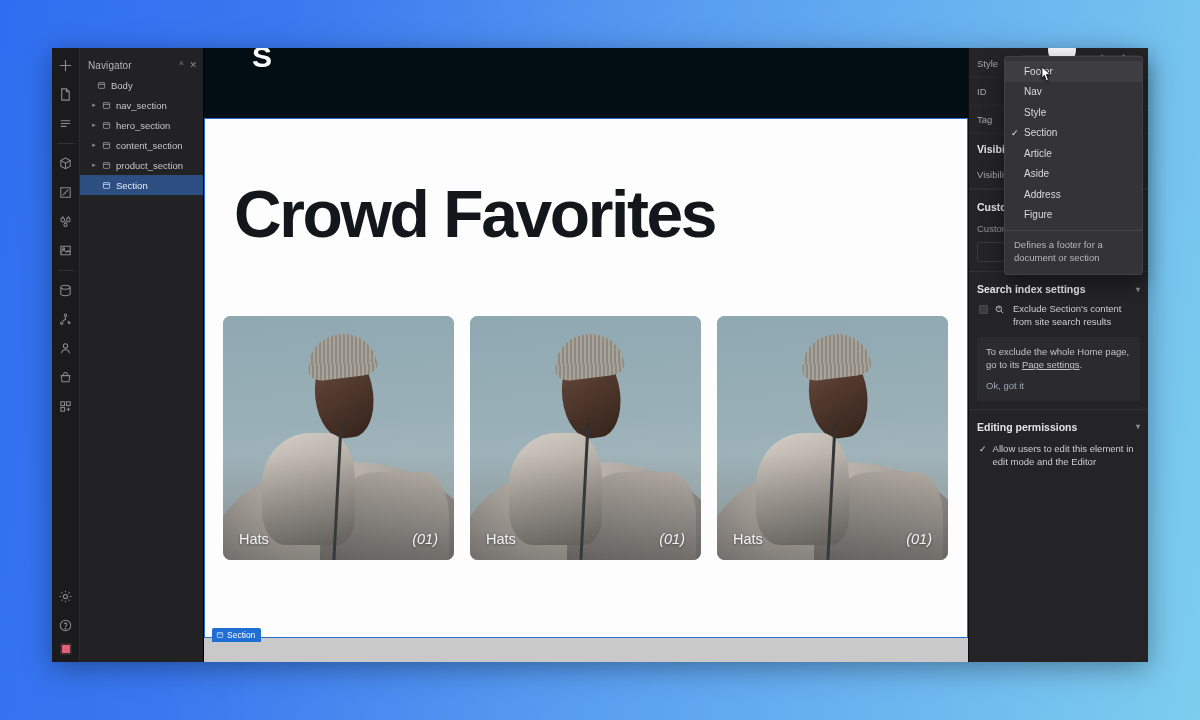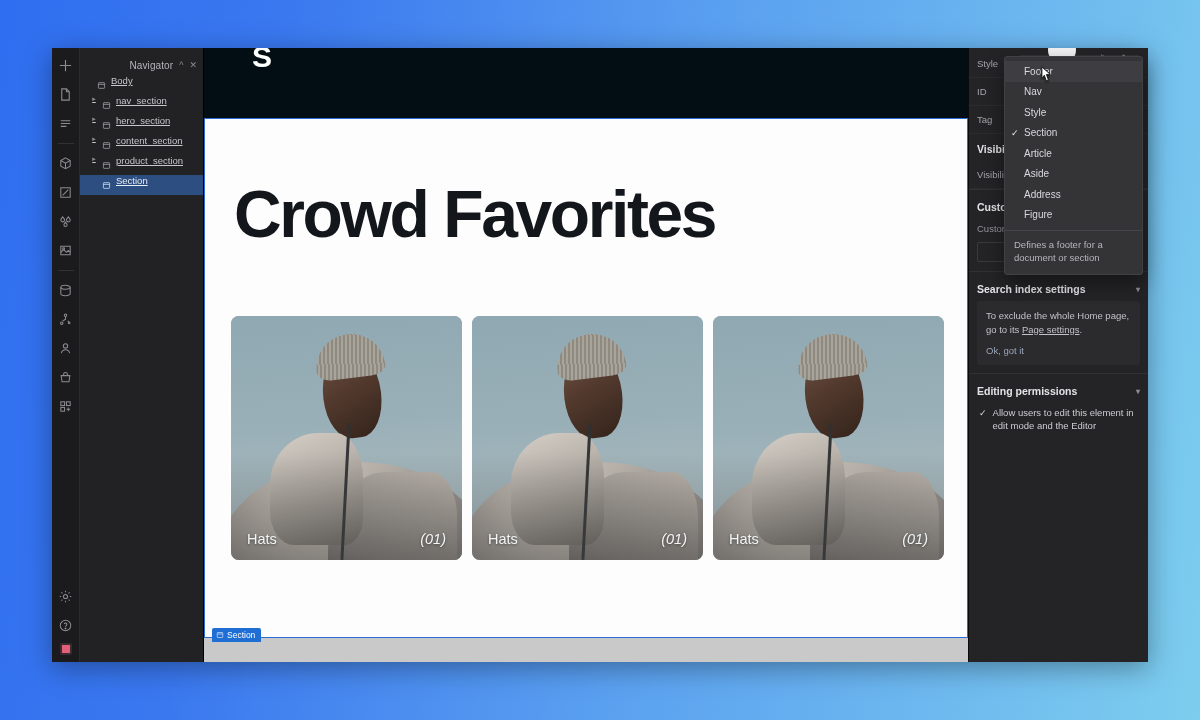--- a/index.html
+++ b/index.html
@@ -54,28 +54,28 @@
   
   #navigator {
     width: 124px; flex: none;
     background: #222224;
     border-right: 1px solid #000;
     display: flex; flex-direction: column;
   }
   #nav-header {
     height: 22px; display: flex; align-items: center;
     padding: 12px 6px 0 8px;
-    color: #b4b4b9; font-size: 10px; text-align: right;
+    color: #b4b4b9; font-size: 10px;
   }
   #nav-header .nav-title { flex: 1; letter-spacing: .1px; }
   .nav-hdr-btn { color: #8a8a90; font-size: 9px; margin-left: 6px; cursor: pointer; line-height: 1; }
   #nav-tree { padding-top: 5px; font-size: 9.5px; }
   .tree-row {
-    height: 20px; display: flex; 
-    color: #c6c6cb; padding-right: 4px; cursor: pointer; text-decoration: underline;
+    height: 20px; display: flex; align-items: center;
+    color: #c6c6cb; padding-right: 4px; cursor: pointer;
   }
   .tree-row.selected { background: #2d4e80; color: #e9eef6; }
   .tw {
     width: 10px; flex: none; text-align: center;
     color: #8b8b90; font-size: 7px;
   }
   .ti {
     width: 14px; flex: none; display: flex; align-items: center; justify-content: center;
     color: #9fa0a6;
   }
@@ -105,22 +105,22 @@
   }
   #hero-heading {
     position: absolute; left: 30px; top: 58px;
     font-size: 66px; font-weight: 700;
     letter-spacing: -2.4px;
     color: #13171c;
     font-family: "Liberation Sans", sans-serif;
     white-space: nowrap;
   }
   #card-grid {
-    position: absolute; left: 27px; top: 198px;
-    display: flex; gap: 10px;
+    position: absolute; left: 19px; top: 198px;
+    display: flex; gap: 16px;
   }
   .pcard {
     width: 231px; height: 244px;
     border-radius: 8px; overflow: hidden;
     position: relative;
     background: #8ba3ad;
     cursor: pointer;
   }
   .pimg { position: absolute; inset: 0; overflow: hidden; }
   .sky {
@@ -579,20 +579,31 @@
     <div class="none-box">
       <span>None</span>
     </div>
 
     <div class="divider"></div>
 
     <div class="sec-title">
       <span>Search index settings</span>
       <span class="chev">▾</span>
     </div>
+    <div class="chk-row">
+      <span class="chk-box"></span>
+      <span class="chk-icn">
+        <svg viewBox="0 0 16 16" fill="none" stroke="currentColor" stroke-width="1.2">
+            <circle cx="7" cy="7" r="4"></circle>
+            <path d="M10 10l3.2 3.2"></path>
+            <path d="M5.4 5.6h3.2"></path>
+          </svg>
+      </span>
+      <span>Exclude Section's content from site search results</span>
+    </div>
     <div class="tip-box">
       <span>To exclude the whole Home page, go to its </span><a href="#">Page settings</a><span>.</span>
       <div class="tip-ok">Ok, got it</div>
     </div>
 
     <div class="divider"></div>
 
     <div class="sec-title">
       <span>Editing permissions</span>
       <span class="chev">▾</span>

